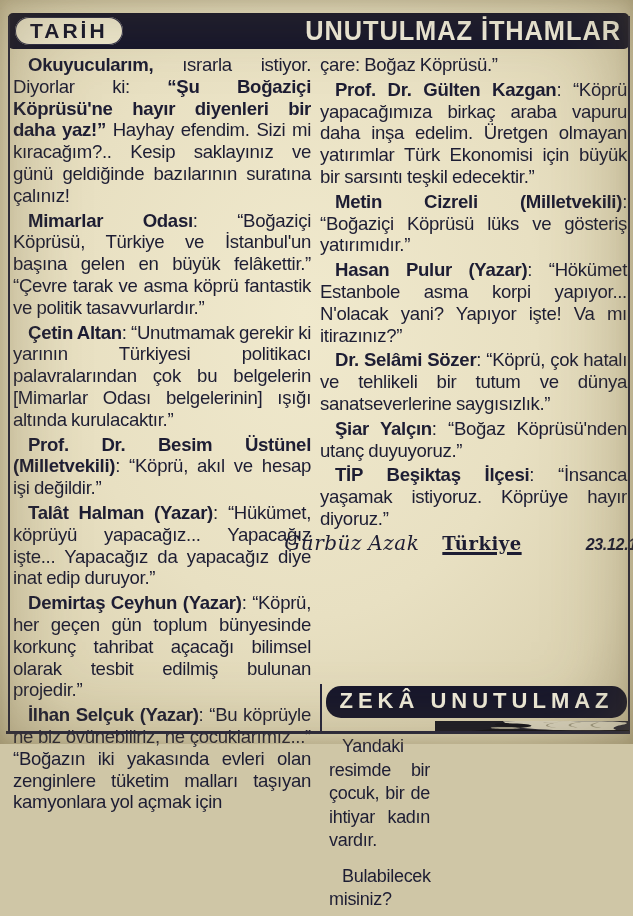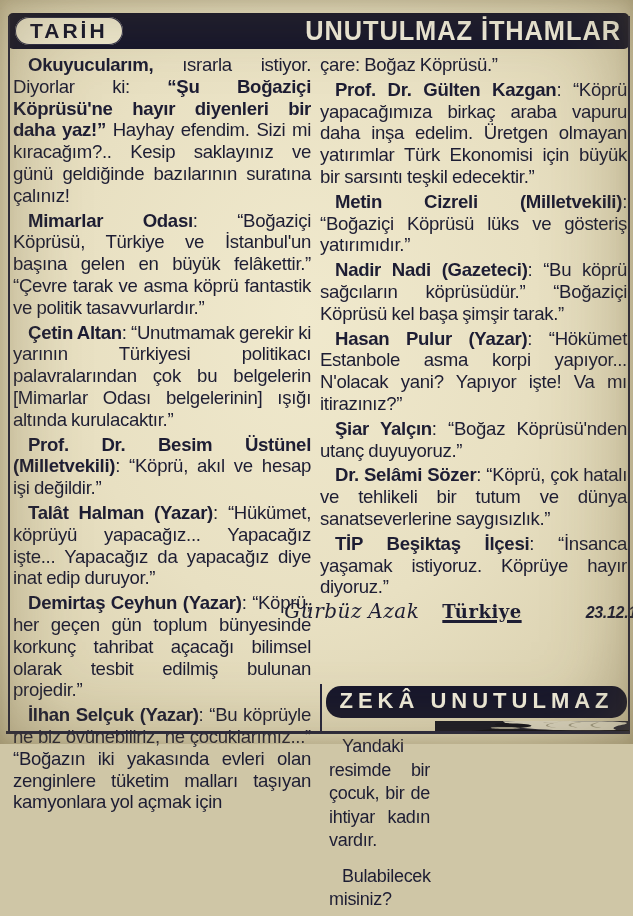--- a/index.html
+++ b/index.html
@@ -128,30 +128,27 @@
       <p class="cont">
         <span>çare: Boğaz Köprüsü.”</span>
       </p>
       <p>
         <b>Prof. Dr. Gülten Kazgan</b><span>: “Köprü yapacağımıza birkaç araba vapuru daha inşa edelim. Üretgen olmayan yatırımlar Türk Ekonomisi için büyük bir sarsıntı teşkil edecektir.”</span>
       </p>
       <p>
         <b>Metin Cizreli (Milletvekili)</b><span>: “Boğaziçi Köprüsü lüks ve gösteriş yatırımıdır.”</span>
       </p>
       <p>
-        <b>Nadir Nadi (Gazeteci)</b><span>: “Bu köprü sağcıların köprüsüdür.” “Boğaziçi Köprüsü kel başa şimşir tarak.”</span>
-      </p>
-      <p>
         <b>Hasan Pulur (Yazar)</b><span>: “Hökümet Estanbole asma korpi yapıyor... N'olacak yani? Yapıyor işte! Va mı itirazınız?”</span>
       </p>
       <p>
-        <b>Şiar Yalçın</b><span>: “Boğaz Köprüsü'nden utanç duyuyoruz.”</span>
+        <b>Dr. Selâmi Sözer</b><span>: “Köprü, çok hatalı ve tehlikeli bir tutum ve dünya sanatseverlerine saygısızlık.”</span>
       </p>
       <p>
-        <b>Dr. Selâmi Sözer</b><span>: “Köprü, çok hatalı ve tehlikeli bir tutum ve dünya sanatseverlerine saygısızlık.”</span>
+        <b>Şiar Yalçın</b><span>: “Boğaz Köprüsü'nden utanç duyuyoruz.”</span>
       </p>
       <p>
         <b>TİP Beşiktaş İlçesi</b><span>: “İnsanca yaşamak istiyoruz. Köprüye hayır diyoruz.”</span>
       </p>
       <div class="byline">
         <span class="author">Gürbüz Azak</span>
         <span class="logo">Türkiye</span>
         <span class="date">23.12.1999</span>
       </div>
     </div>

